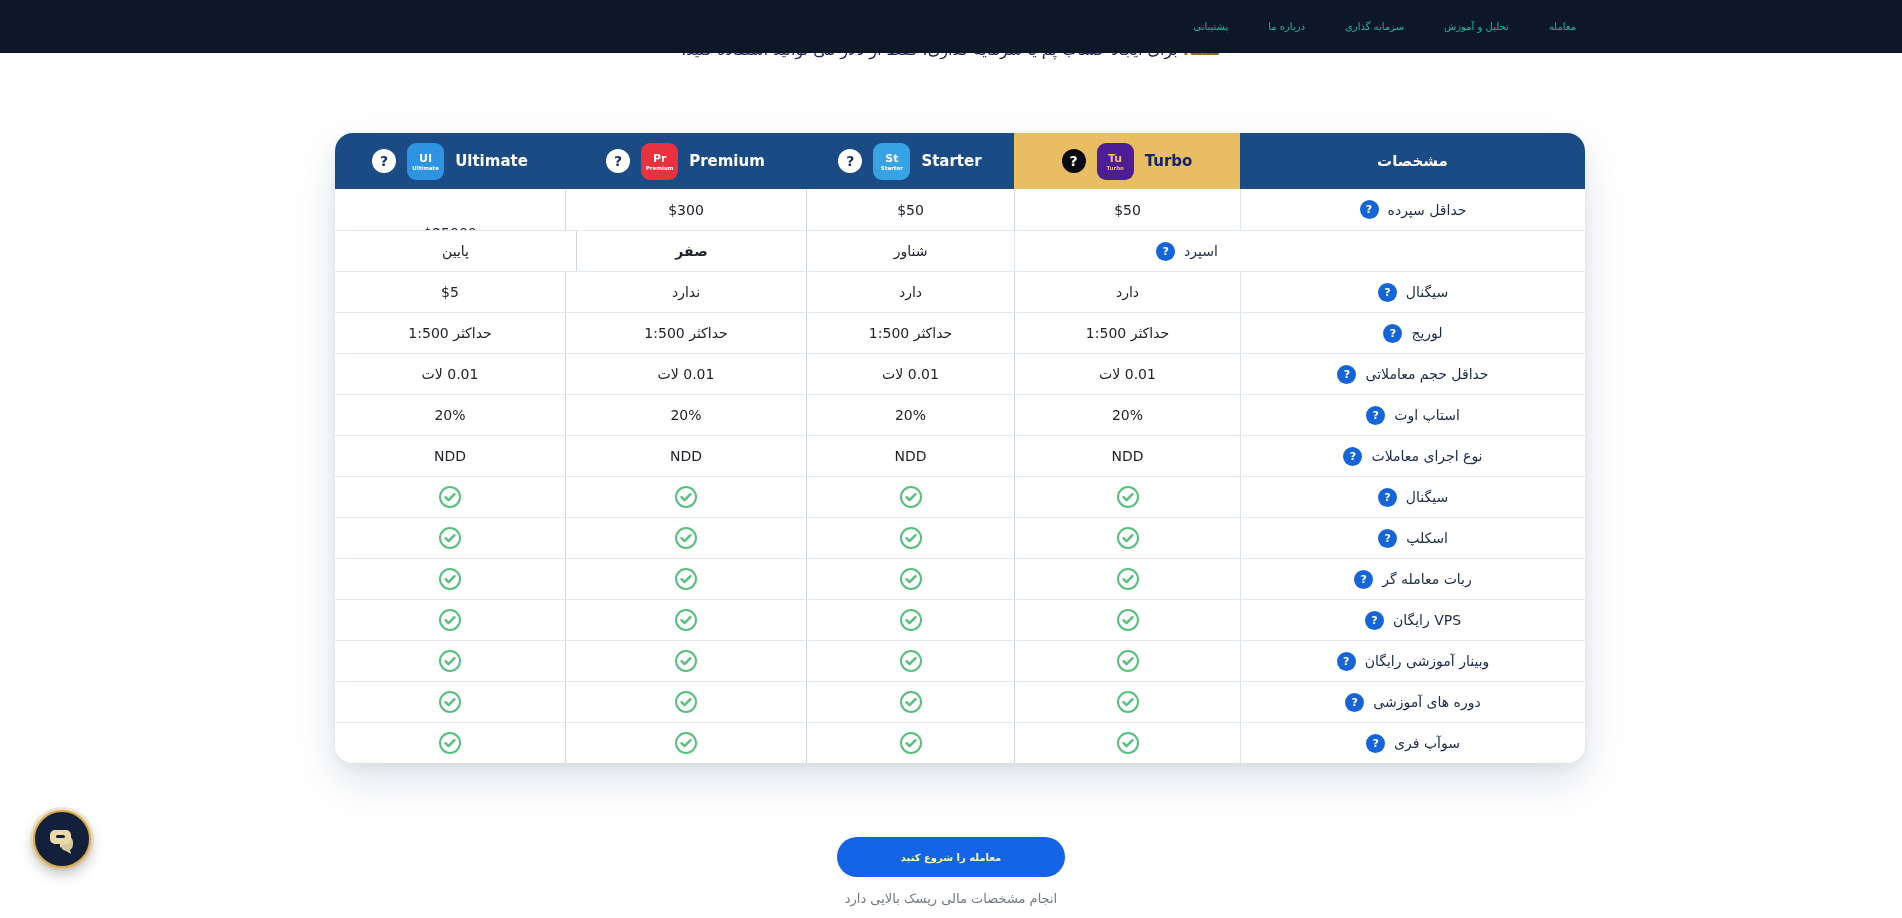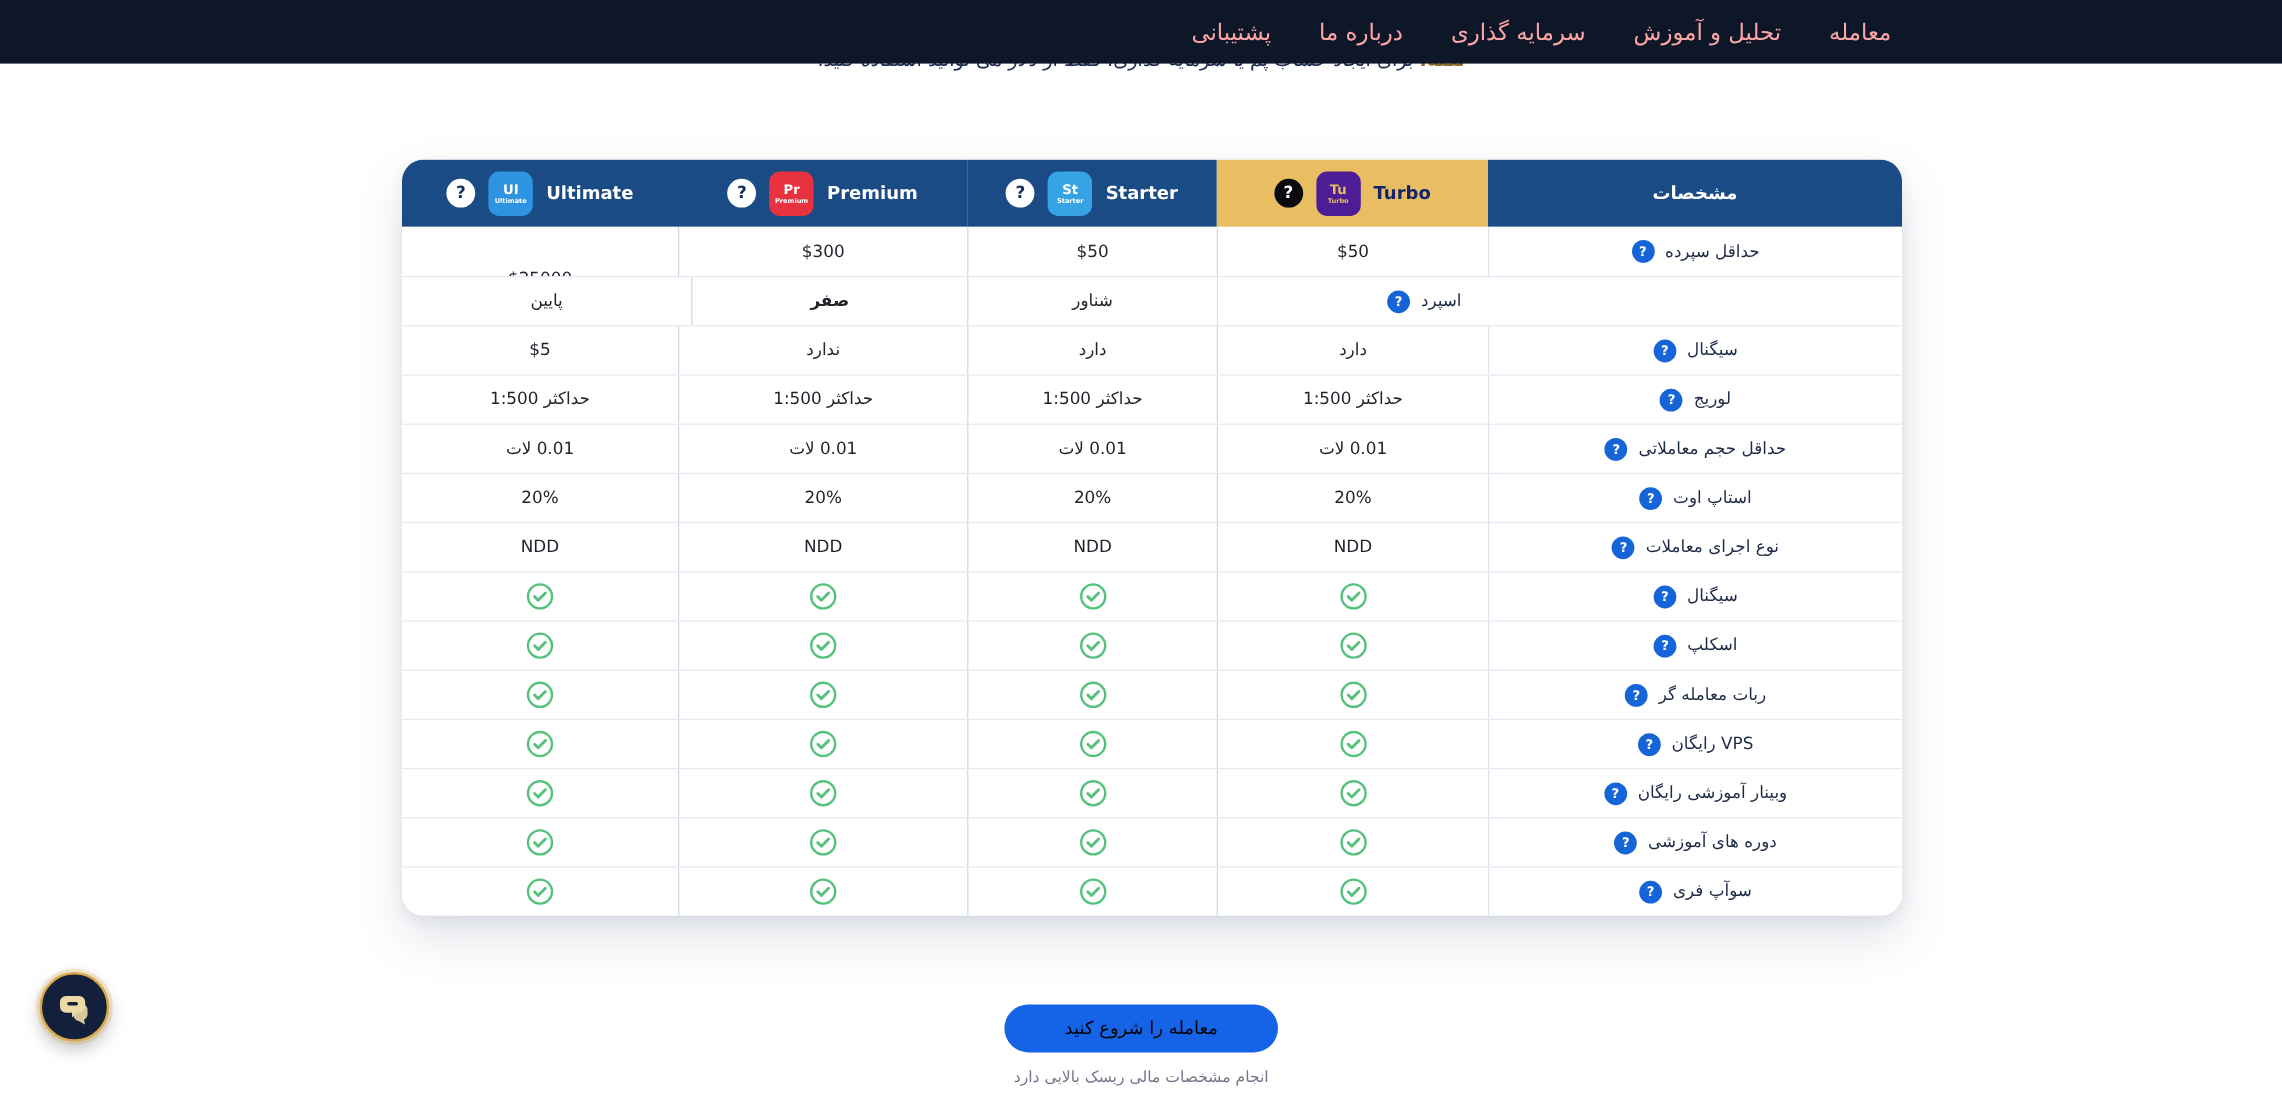--- a/index.html
+++ b/index.html
@@ -7,21 +7,21 @@
               font-family:"DejaVu Sans", sans-serif; }
 
   
   .topnav {
     position:absolute; left:0; top:0; width:1902px; height:53px;
     background:#0e1728; z-index:5;
     display:flex; flex-direction:row-reverse; align-items:center;
     padding-right:326px; gap:40px;
   }
   .topnav .nav-item {
-    color:#fca5a5; font-size:19px; font-weight:500; cursor:pointer;
+    color:#14b8a6; font-size:10px; font-weight:500; cursor:pointer;
     direction:rtl; white-space:nowrap;
   }
 
   
   .note-line {
     position:absolute; top:40px; left:0; width:1902px; text-align:center;
     z-index:1; direction:rtl; font-size:16px; color:#1d2b4f;
   }
   .note-line .note-prefix { font-weight:bold; color:#8a6a2a; }
 
@@ -79,22 +79,22 @@
     width:19px; height:19px; border-radius:50%; background:#1565d8; color:#ffffff;
     display:flex; align-items:center; justify-content:center;
     font-size:11px; font-weight:bold; cursor:pointer; flex:none;
   }
 
   .check-icon { width:24px; height:24px; display:block; }
 
   
   .cta-button {
     position:absolute; left:837px; top:837px; width:228px; height:40px;
-    background:#1563e6; border:none; border-radius:20px; color:#000000;
-    font-size:15px; font-weight:normal; cursor:pointer; direction:rtl;
+    background:#1563e6; border:none; border-radius:20px; color:#fef9c3;
+    font-size:10px; font-weight:bold; cursor:pointer; direction:rtl;
     font-family:"DejaVu Sans", sans-serif;
     display:flex; align-items:center; justify-content:center;
   }
   .risk-note {
     position:absolute; left:0; top:891px; width:1902px; text-align:center;
     color:#72788a; font-size:13px; direction:rtl;
   }
 
   
   .chat-fab {

